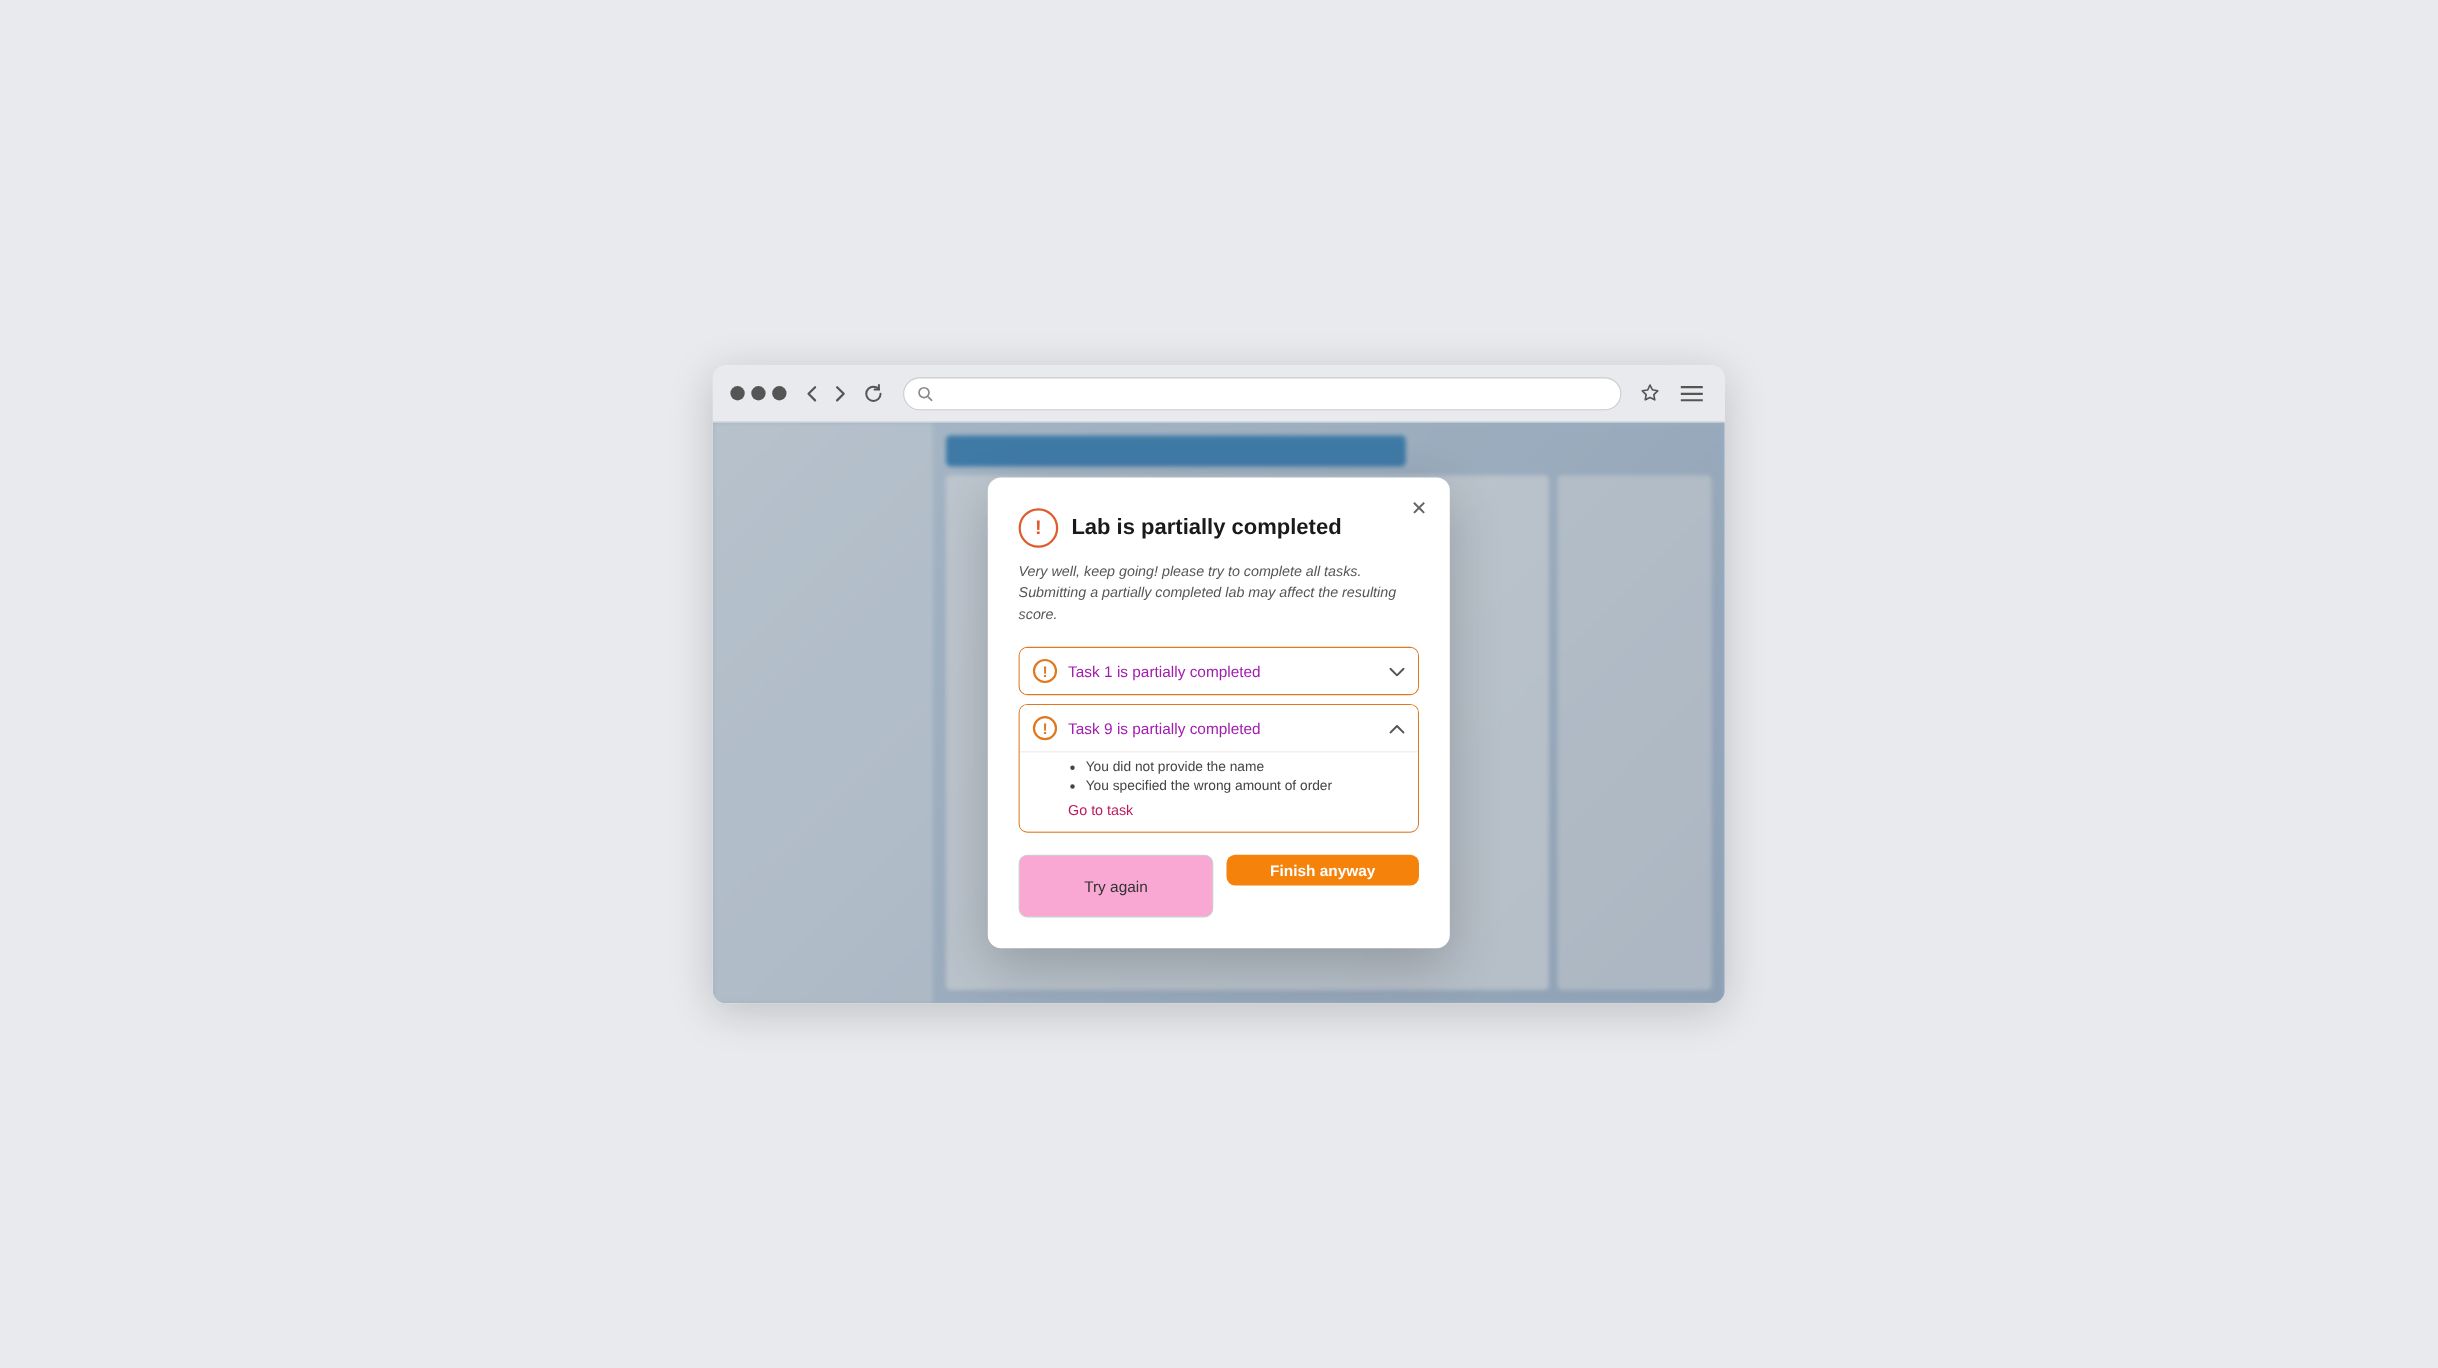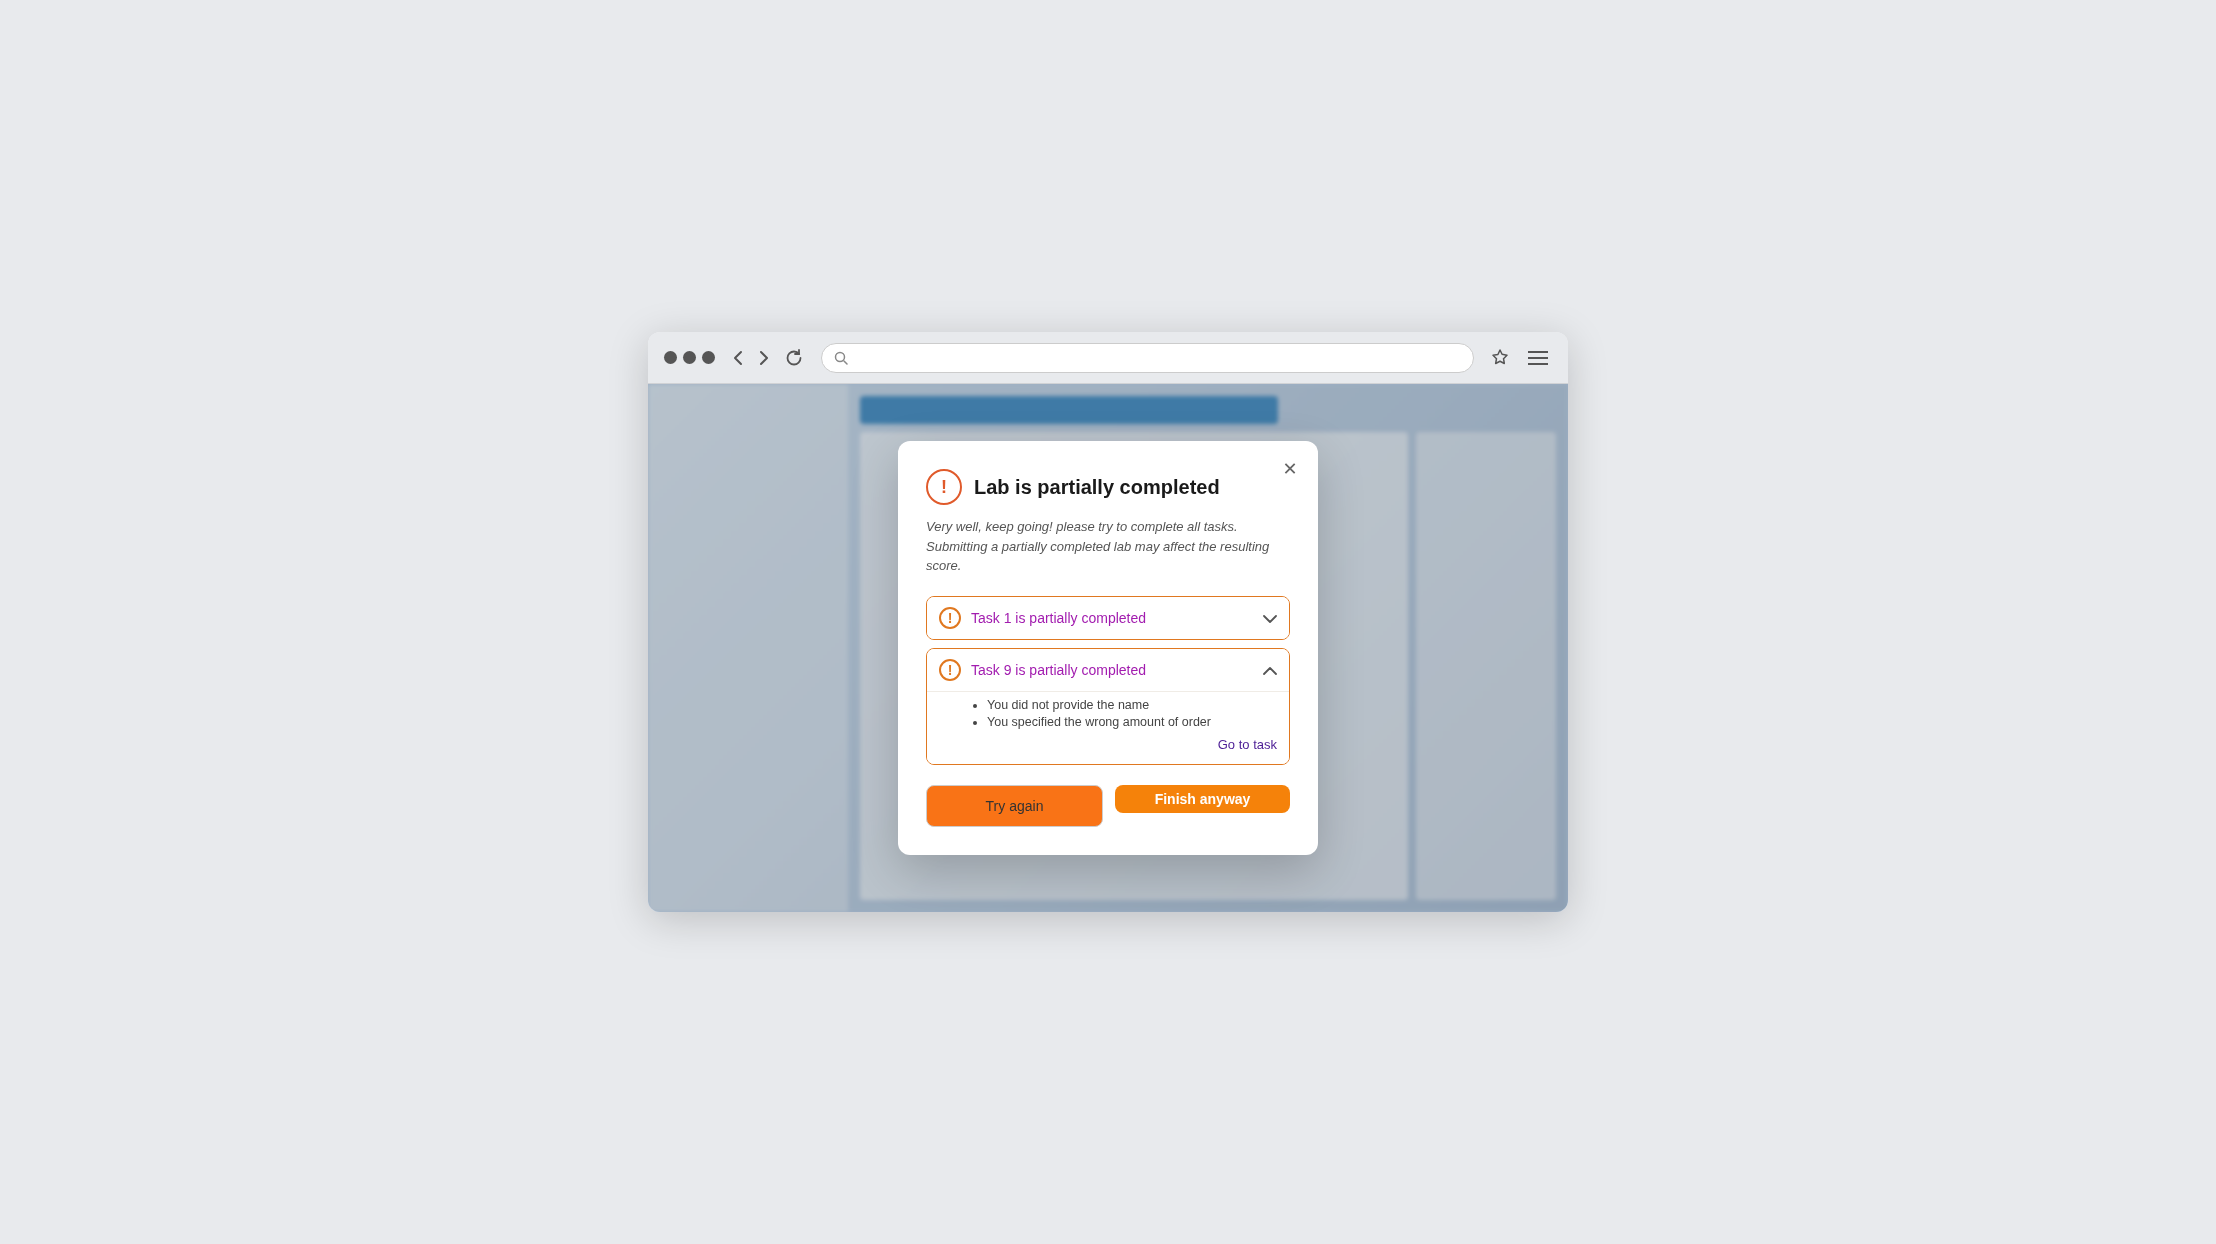--- a/index.html
+++ b/index.html
@@ -324,37 +324,36 @@
     }
 
     .task-details ul li {
       font-size: 12.5px;
       color: #444;
       margin-bottom: 3px;
     }
 
     .go-to-task-link {
       display: block;
-      text-align: right;
       font-size: 13px;
-      color: #4c1d95;
+      color: #be185d;
       text-decoration: none;
       margin-top: 8px;
       cursor: pointer;
     }
 
     .modal-actions {
       display: flex;
       gap: 12px;
     }
 
     .btn-try-again {
       flex: 1;
-      height: 42px;
-      background: #f97316;
+      height: 57px;
+      background: #f9a8d4;
       border: 1.5px solid #ccc;
       border-radius: 8px;
       font-size: 14px;
       font-weight: 500;
       color: #333;
       cursor: pointer;
     }
 
     .btn-finish-anyway {
       flex: 1;

